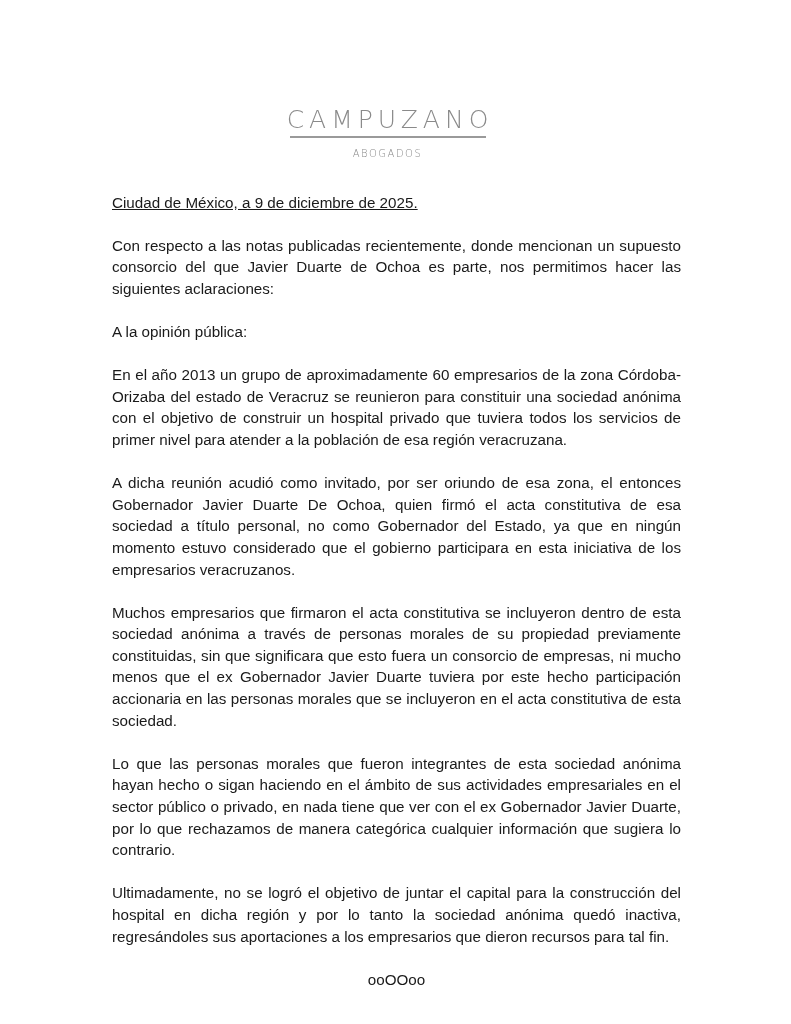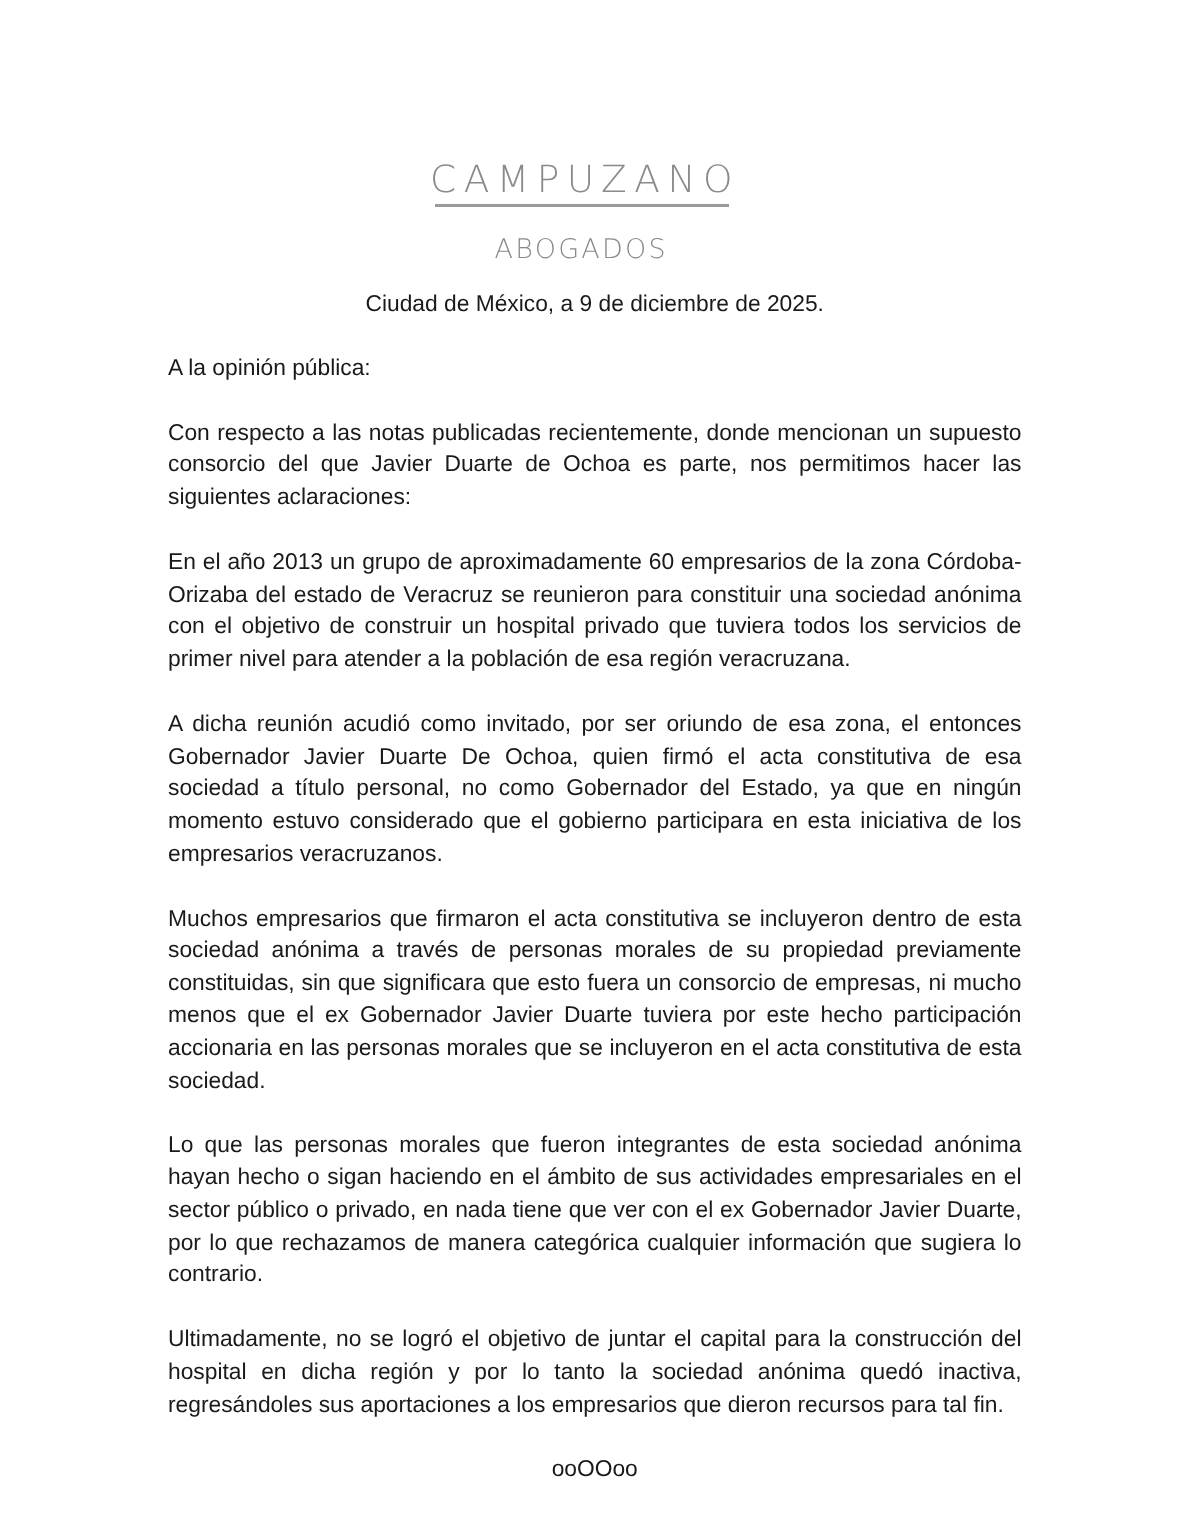--- a/index.html
+++ b/index.html
@@ -2,40 +2,40 @@
 <html><head>
 <meta charset="utf-8">
 <style>
   html, body { margin: 0; padding: 0; background: #ffffff; }
   body { width: 791px; height: 1024px; position: relative; overflow: hidden;
          font-family: "Liberation Sans", sans-serif; color: #1a1a1a; }
   .logo { position: absolute; left: 0; right: 16px; top: 106px; text-align: center; color: #8a8a8a; }
   .logo-name { font-family: "DejaVu Sans", sans-serif; font-weight: 200; font-size: 25px; letter-spacing: 5px;
                display: inline-block; line-height: 28px; padding-left: 5px; }
   .logo-rule { width: 196px; height: 2px; background: #9a9a9a; margin: 2px auto 0 auto; }
-  .logo-sub { font-family: "DejaVu Sans", sans-serif; font-weight: 200; font-size: 18px; letter-spacing: 1.5px;
-              margin-top: 21px; line-height: 15px; }
+  .logo-sub { font-family: "DejaVu Sans", sans-serif; font-weight: 200; font-size: 10px; letter-spacing: 1.5px;
+              margin-top: 8px; line-height: 15px; }
   .content { position: absolute; left: 112px; width: 569px; top: 192px;
              font-size: 15.2px; line-height: 21.6px; }
-  .date { text-align: center; margin: 0 0 21px 0; }
+  .date { text-align: left; margin: 0 0 21px 0; text-decoration: underline; }
   p { margin: 0 0 21.6px 0; text-align: justify; }
   .closing { text-align: center; margin-top: 21px; }
 </style>
 </head>
 <body>
 
 <div class="logo">
   <div class="logo-name">CAMPUZANO</div>
   <div class="logo-rule"></div>
   <div class="logo-sub">ABOGADOS</div>
 </div>
 
 <div class="content">
   <div class="date">Ciudad de México, a 9 de diciembre de 2025.</div>
+  <p>Con respecto a las notas publicadas recientemente, donde mencionan un supuesto consorcio del que Javier Duarte de Ochoa es parte, nos permitimos hacer las siguientes aclaraciones:</p>
   <p>A la opinión pública:</p>
-  <p>Con respecto a las notas publicadas recientemente, donde mencionan un supuesto consorcio del que Javier Duarte de Ochoa es parte, nos permitimos hacer las siguientes aclaraciones:</p>
   <p>En el año 2013 un grupo de aproximadamente 60 empresarios de la zona Córdoba-Orizaba del estado de Veracruz se reunieron para constituir una sociedad anónima con el objetivo de construir un hospital privado que tuviera todos los servicios de primer nivel para atender a la población de esa región veracruzana.</p>
   <p>A dicha reunión acudió como invitado, por ser oriundo de esa zona, el entonces Gobernador Javier Duarte De Ochoa, quien firmó el acta constitutiva de esa sociedad a título personal, no como Gobernador del Estado, ya que en ningún momento estuvo considerado que el gobierno participara en esta iniciativa de los empresarios veracruzanos.</p>
   <p>Muchos empresarios que firmaron el acta constitutiva se incluyeron dentro de esta sociedad anónima a través de personas morales de su propiedad previamente constituidas, sin que significara que esto fuera un consorcio de empresas, ni mucho menos que el ex Gobernador Javier Duarte tuviera por este hecho participación accionaria en las personas morales que se incluyeron en el acta constitutiva de esta sociedad.</p>
   <p>Lo que las personas morales que fueron integrantes de esta sociedad anónima hayan hecho o sigan haciendo en el ámbito de sus actividades empresariales en el sector público o privado, en nada tiene que ver con el ex Gobernador Javier Duarte, por lo que rechazamos de manera categórica cualquier información que sugiera lo contrario.</p>
   <p>Ultimadamente, no se logró el objetivo de juntar el capital para la construcción del hospital en dicha región y por lo tanto la sociedad anónima quedó inactiva, regresándoles sus aportaciones a los empresarios que dieron recursos para tal fin.</p>
   <div class="closing">ooOOoo</div>
 </div>
 
 </body></html>

